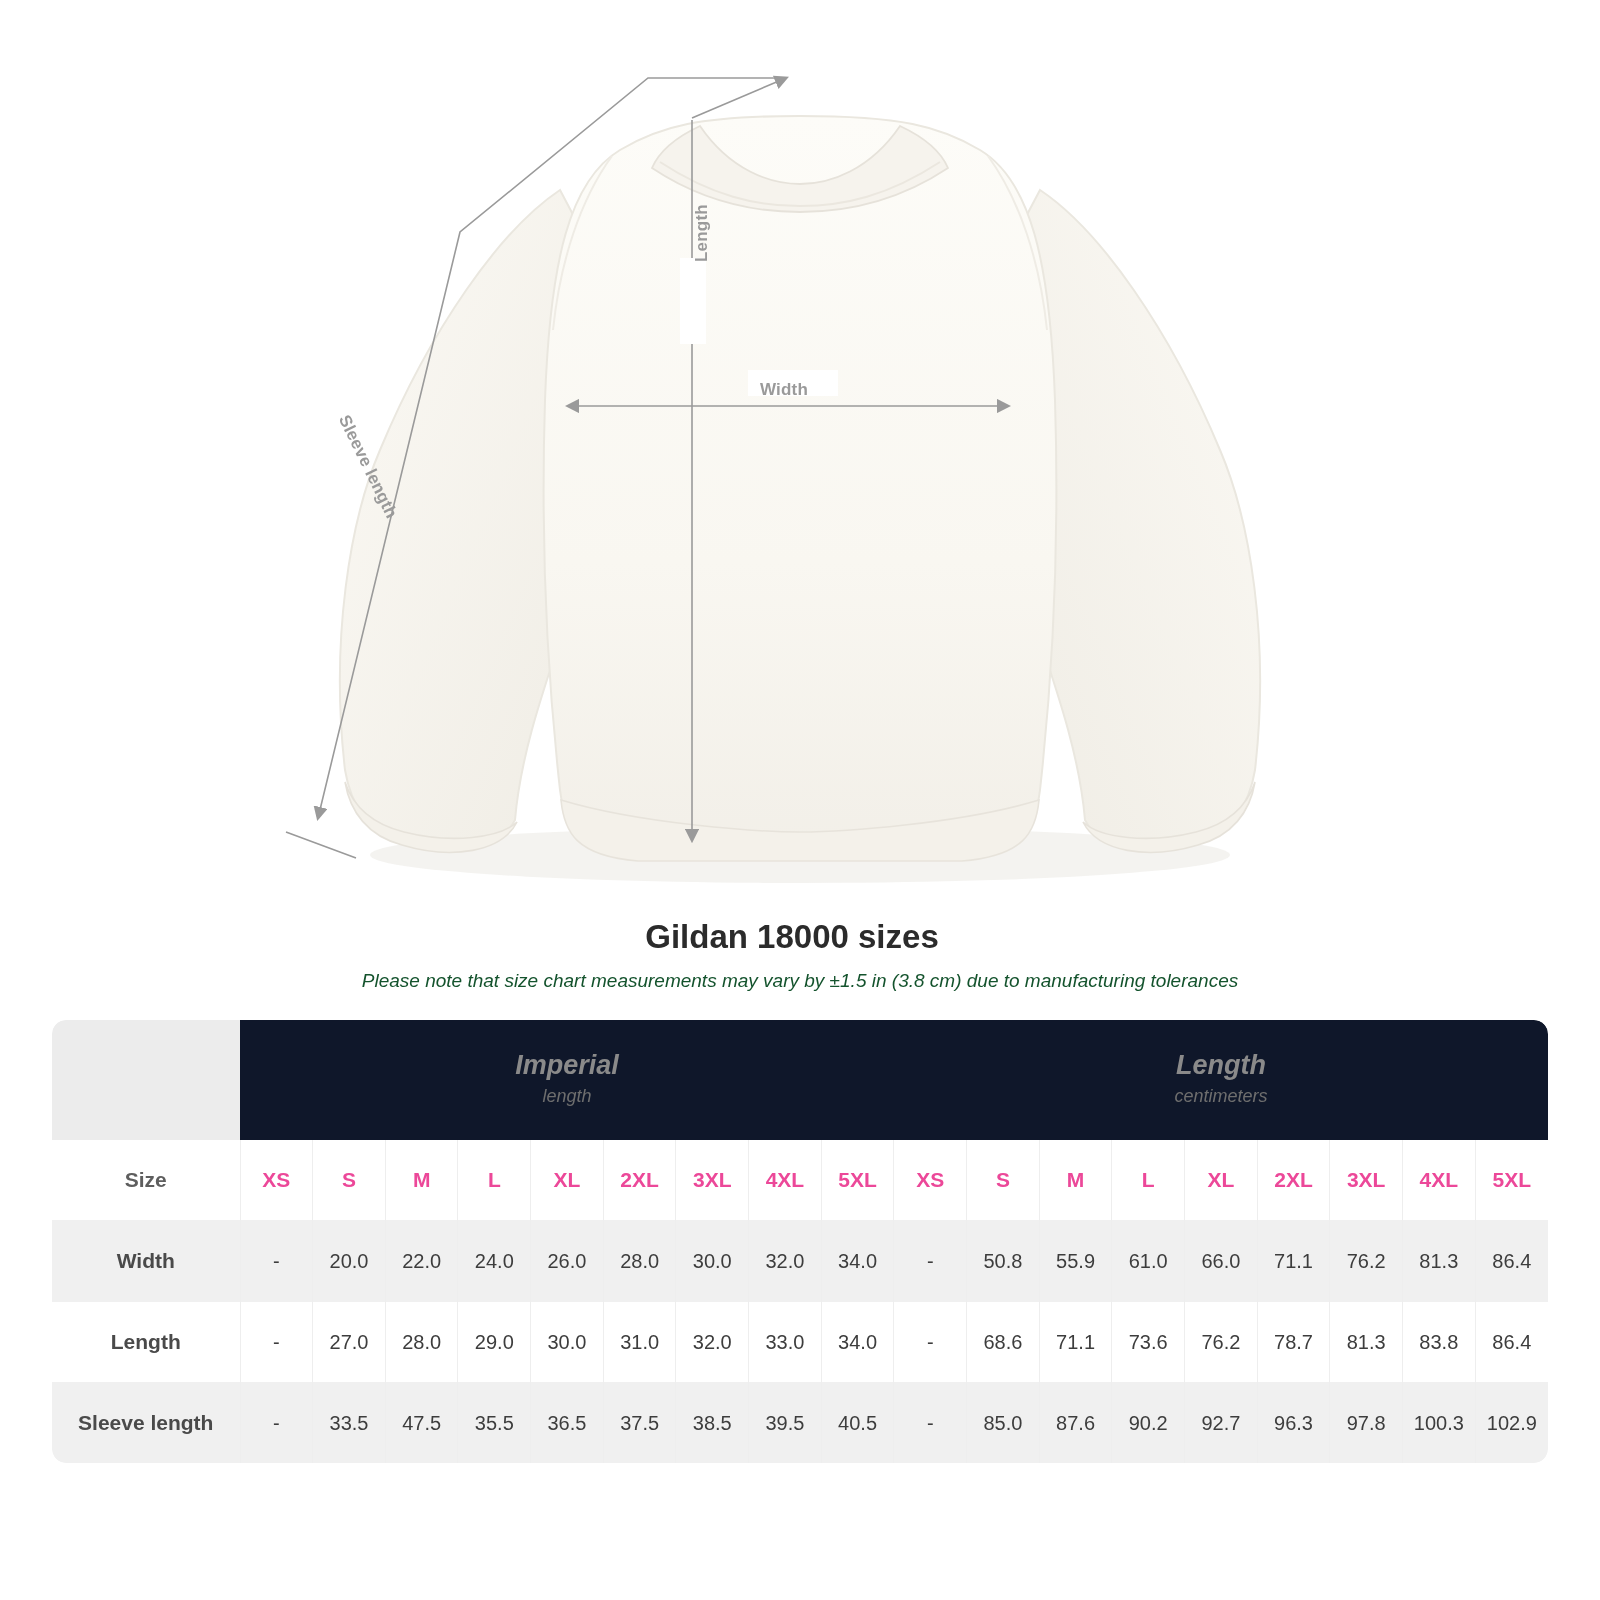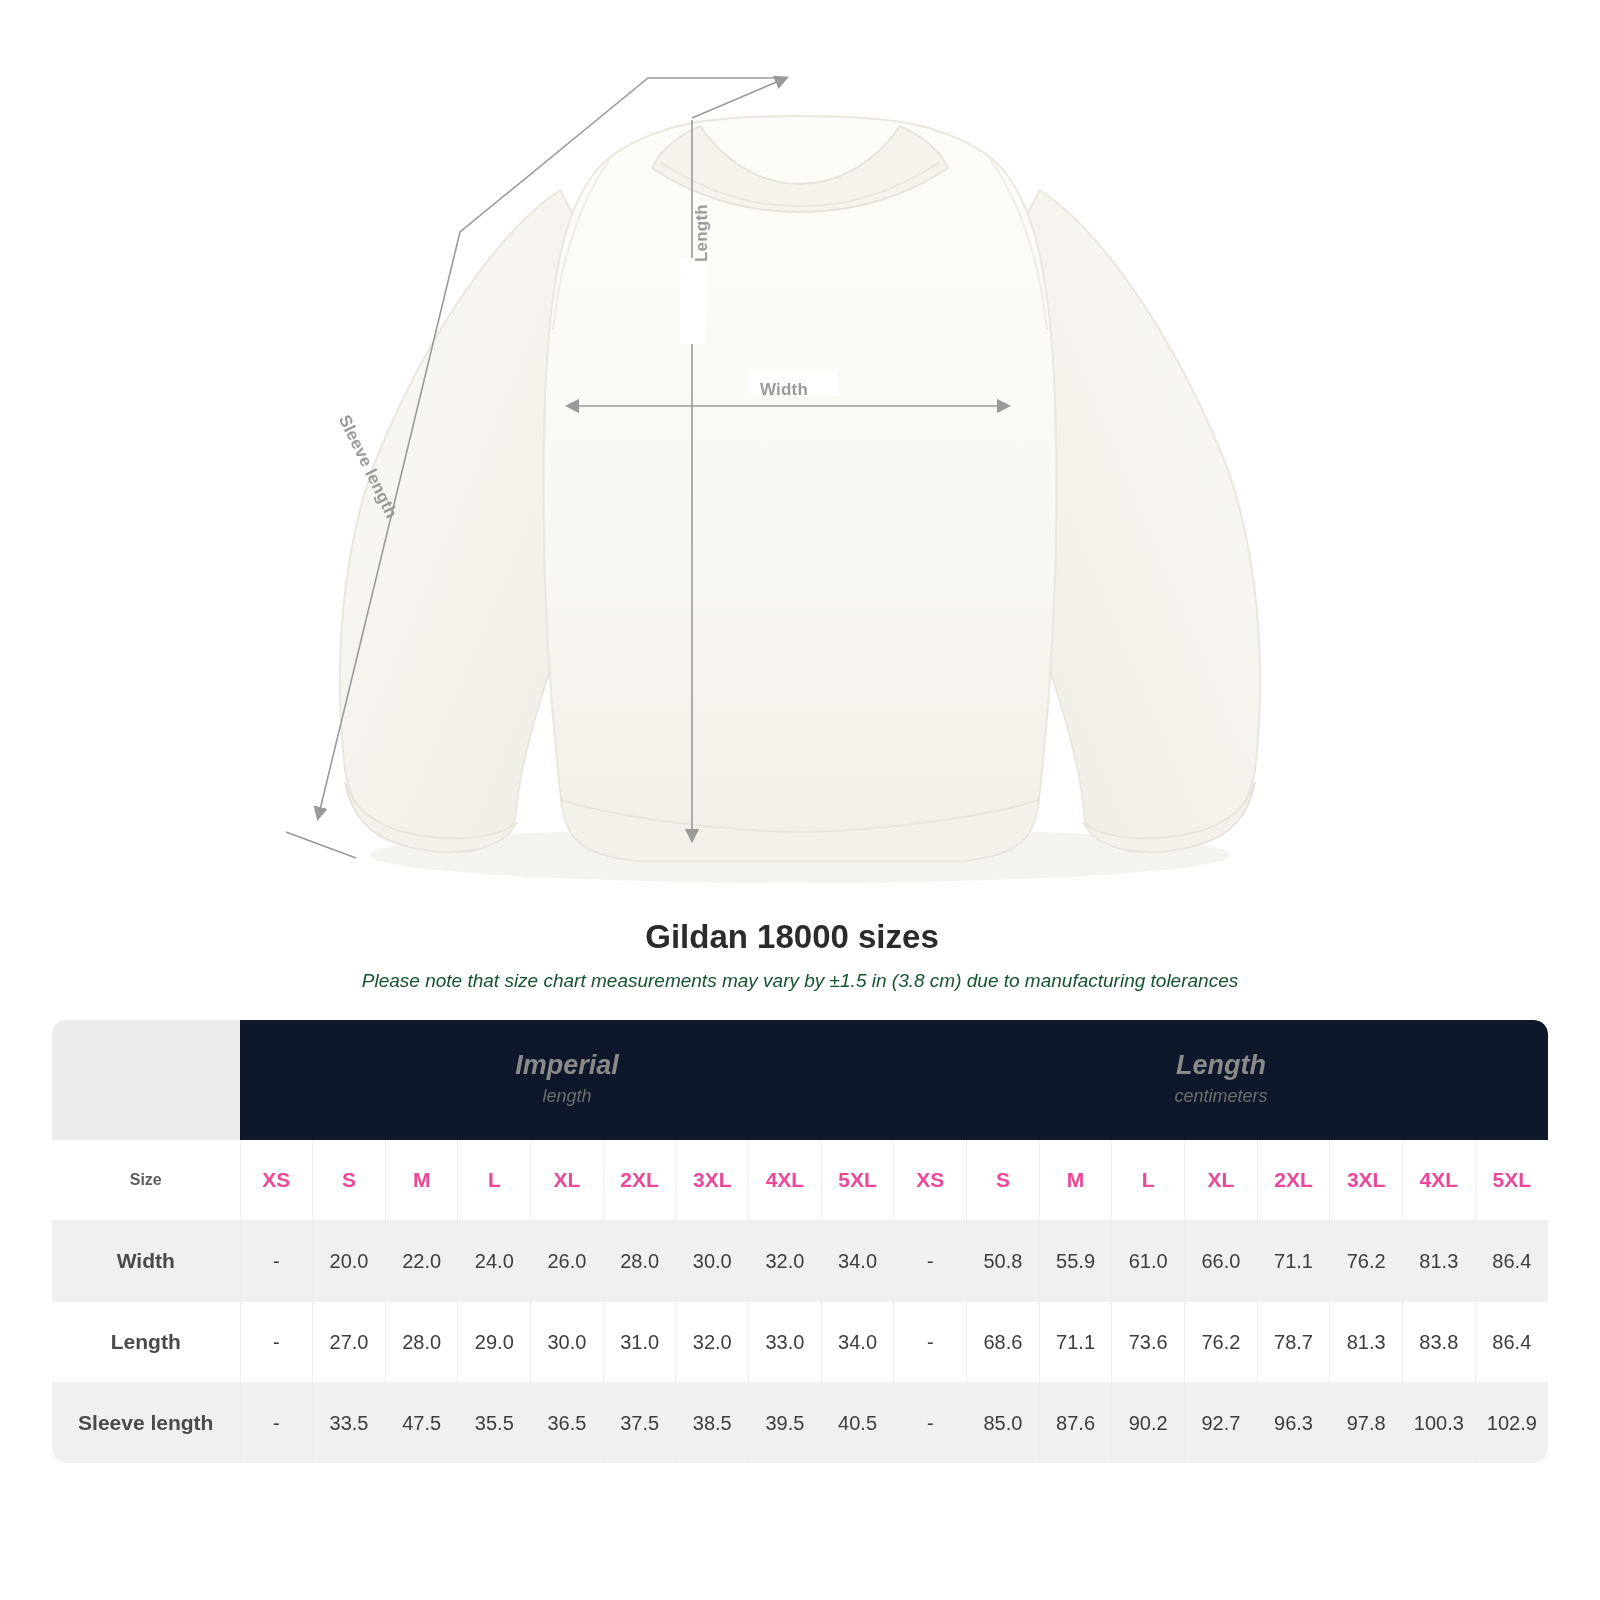--- a/index.html
+++ b/index.html
@@ -122,21 +122,21 @@
   tr.size-row td {
     background: #ffffff;
     height: 78px;
     font-size: 21px;
     font-weight: bold;
     color: #ec4899;
     border-right: 1px solid #eeeeee;
   }
   tr.size-row td:last-child { border-right: none; }
   tr.size-row td.rowhead {
-    font-size: 16px;
+    font-size: 21px;
     font-weight: bold;
     color: #5e5e5e;
   }
 
   
   tr.data-row td {
     height: 78px;
     border-right: 1px solid #eeeeee;
     border-top: 1px solid #f0f0f0;
   }

